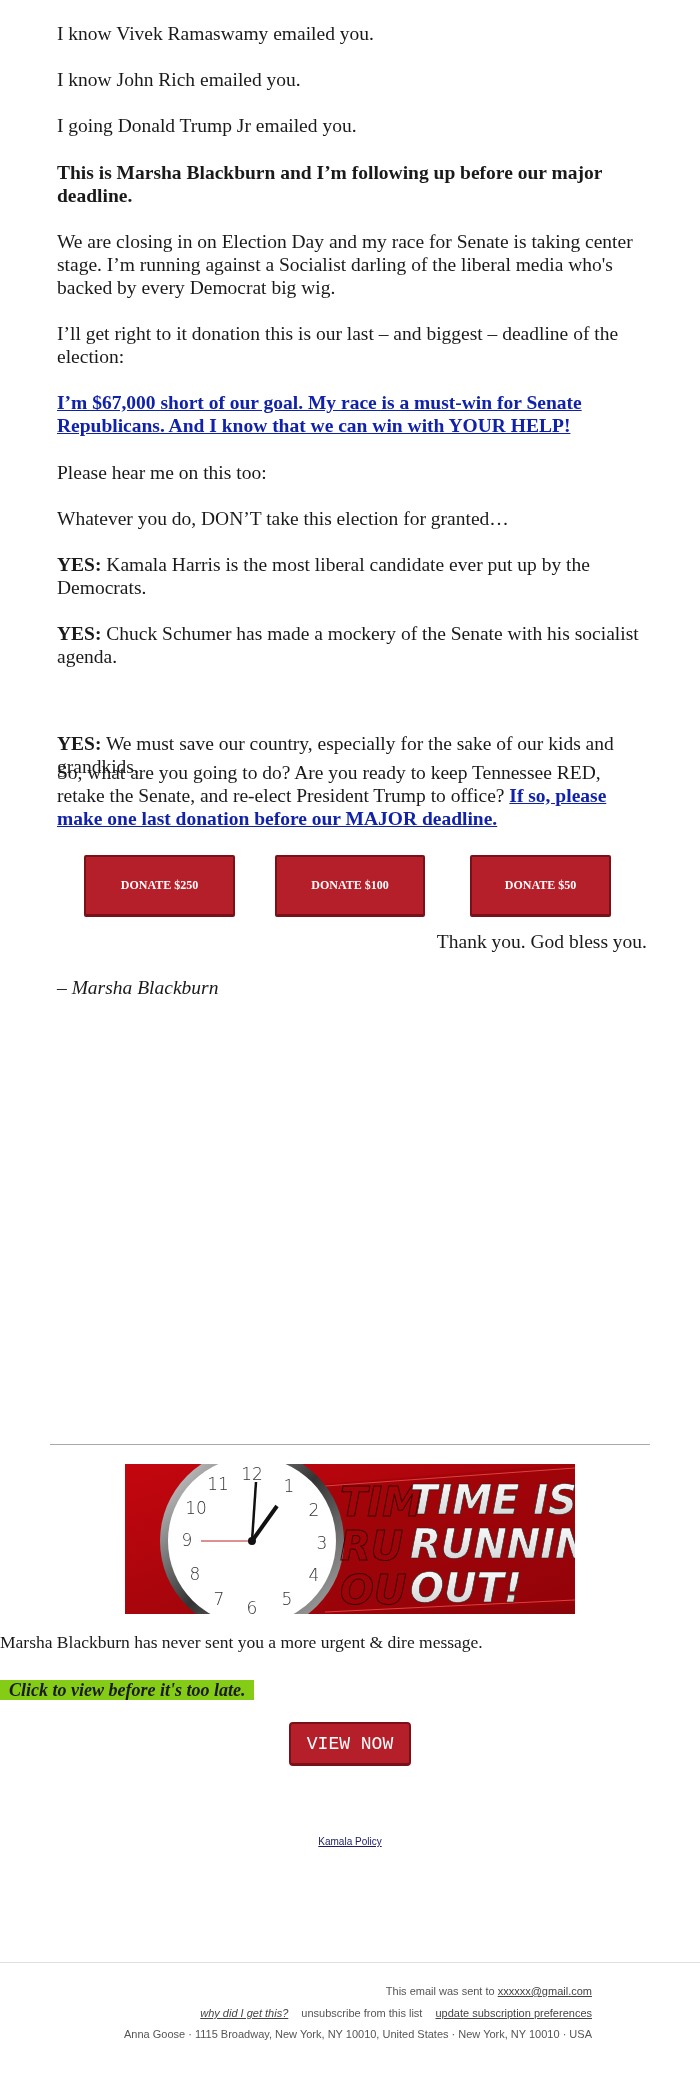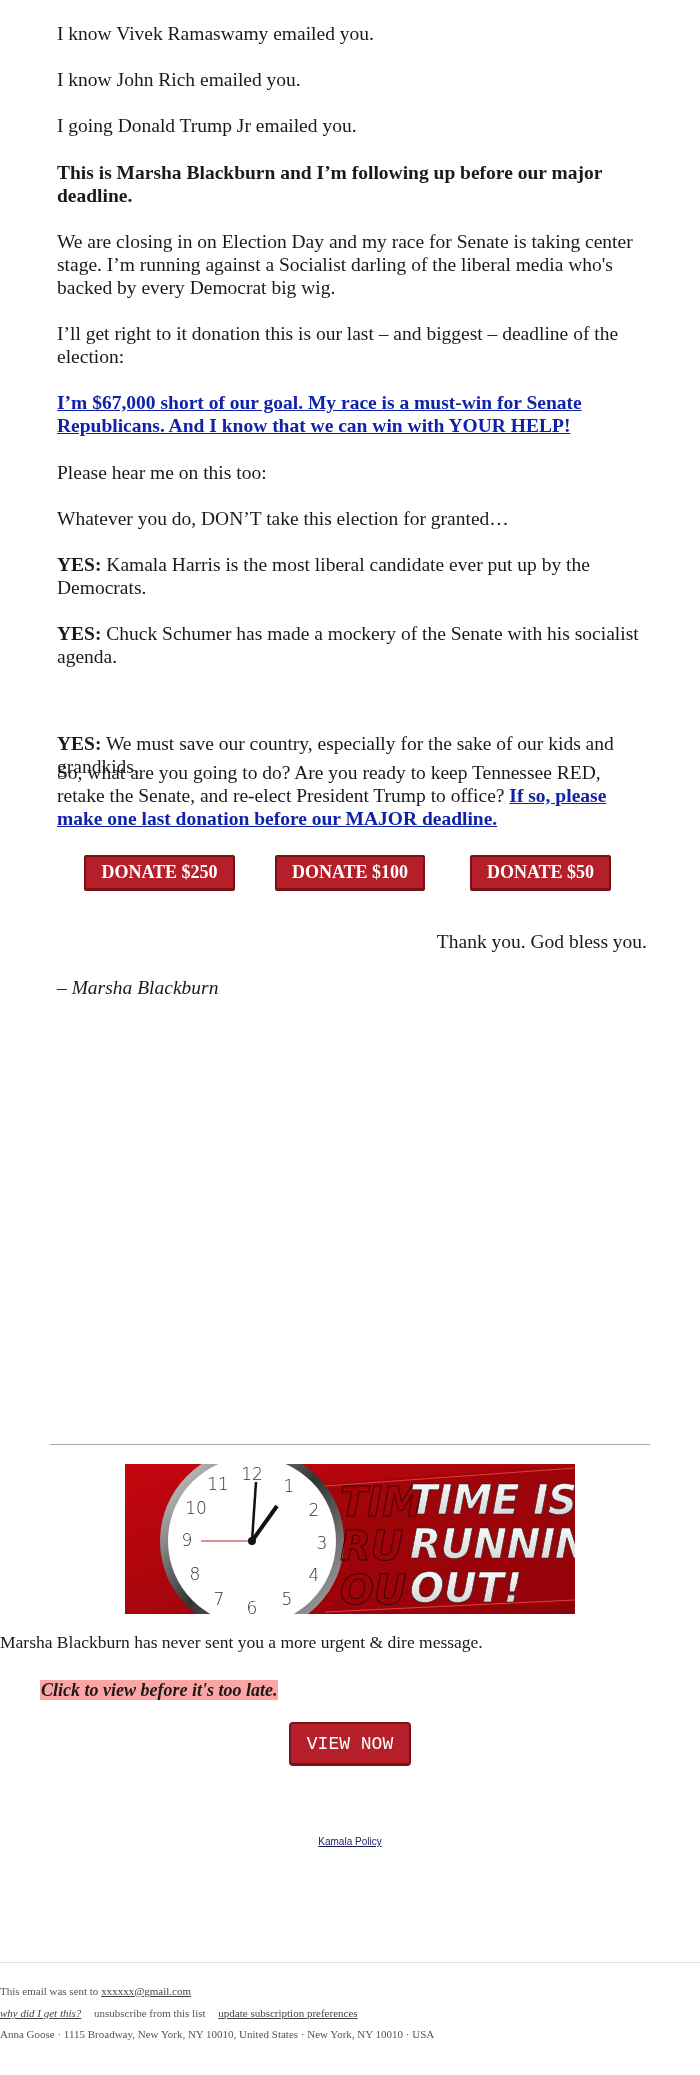--- a/index.html
+++ b/index.html
@@ -7,48 +7,48 @@
     .content {
       position: absolute; left: 57px; top: 0; width: 590px;
       font-family: "Liberation Serif", serif; font-size: 19.5px; line-height: 23px; color: #1a1a1a;
     }
     .content p { margin: 0; }
     .content a { color: #1122aa; font-weight: bold; text-decoration: underline; }
     .p { position: absolute; left: 0; width: 590px; }
     .bold { font-weight: bold; }
     .sig { font-style: italic; }
     .btn {
-      position: absolute; height: 36px; background: #b51f2a; color: #ffffff;
+      position: absolute; height: 62px; background: #b51f2a; color: #ffffff;
       border: 2px solid #7a1118; border-bottom-width: 3px; border-radius: 2px;
-      font-family: "Liberation Serif", serif; font-weight: bold; font-size: 18px;
+      font-family: "Liberation Serif", serif; font-weight: bold; font-size: 12px;
       display: flex; align-items: center; justify-content: center; box-sizing: border-box;
       cursor: pointer;
     }
     .hr { position: absolute; left: 50px; width: 600px; top: 1444px; height: 1px; background: #a8a8a8; }
     .banner { position: absolute; left: 125px; top: 1464px; width: 450px; height: 150px; overflow: hidden; }
     .center-text {
       position: absolute; left: 0; width: 700px; text-align: left;
       font-family: "Liberation Serif", serif; color: #1a1a1a;
     }
-    .highlight { background: #fca5a5; font-style: italic; font-weight: bold; font-size: 18px; padding: 0 1px; margin-left: 40px; }
+    .highlight { background: #84cc16; font-style: italic; font-weight: bold; font-size: 18px; padding: 0 9px; }
     .view-btn {
       position: absolute; left: 289px; top: 1722px; width: 122px; height: 44px;
       background: #b51f2a; color: #fff; border: 2px solid #7a1118; border-bottom-width: 3px;
       border-radius: 4px; box-sizing: border-box;
       font-family: Liberation Mono, monospace; font-size: 18px;
       display: flex; align-items: center; justify-content: center;
     }
     .privacy {
       position: absolute; left: 0; width: 700px; top: 1836px; text-align: center;
       font-family: "Liberation Sans", sans-serif; font-size: 10px; color: #1a1a66; text-decoration: underline;
     }
     .footer-hr { position: absolute; left: 0; width: 700px; top: 1962px; height: 1px; background: #e0e0e0; }
     .footer {
-      position: absolute; left: 0; width: 592px; text-align: left;
-      font-family: Liberation Serif, serif; font-size: 11px; color: #555555;
+      position: absolute; left: 0; width: 592px; text-align: right;
+      font-family: Liberation Sans, sans-serif; font-size: 11px; color: #555555;
     }
     .footer a { color: #444; text-decoration: underline; }
     .footer .why { font-style: italic; }
     .footer .sep { display: inline-block; width: 10px; }
   </style>
 </head>
 <body>
 
 <div class="content">
   <p class="p" style="top:22px;">I know Vivek Ramaswamy emailed you.</p>

